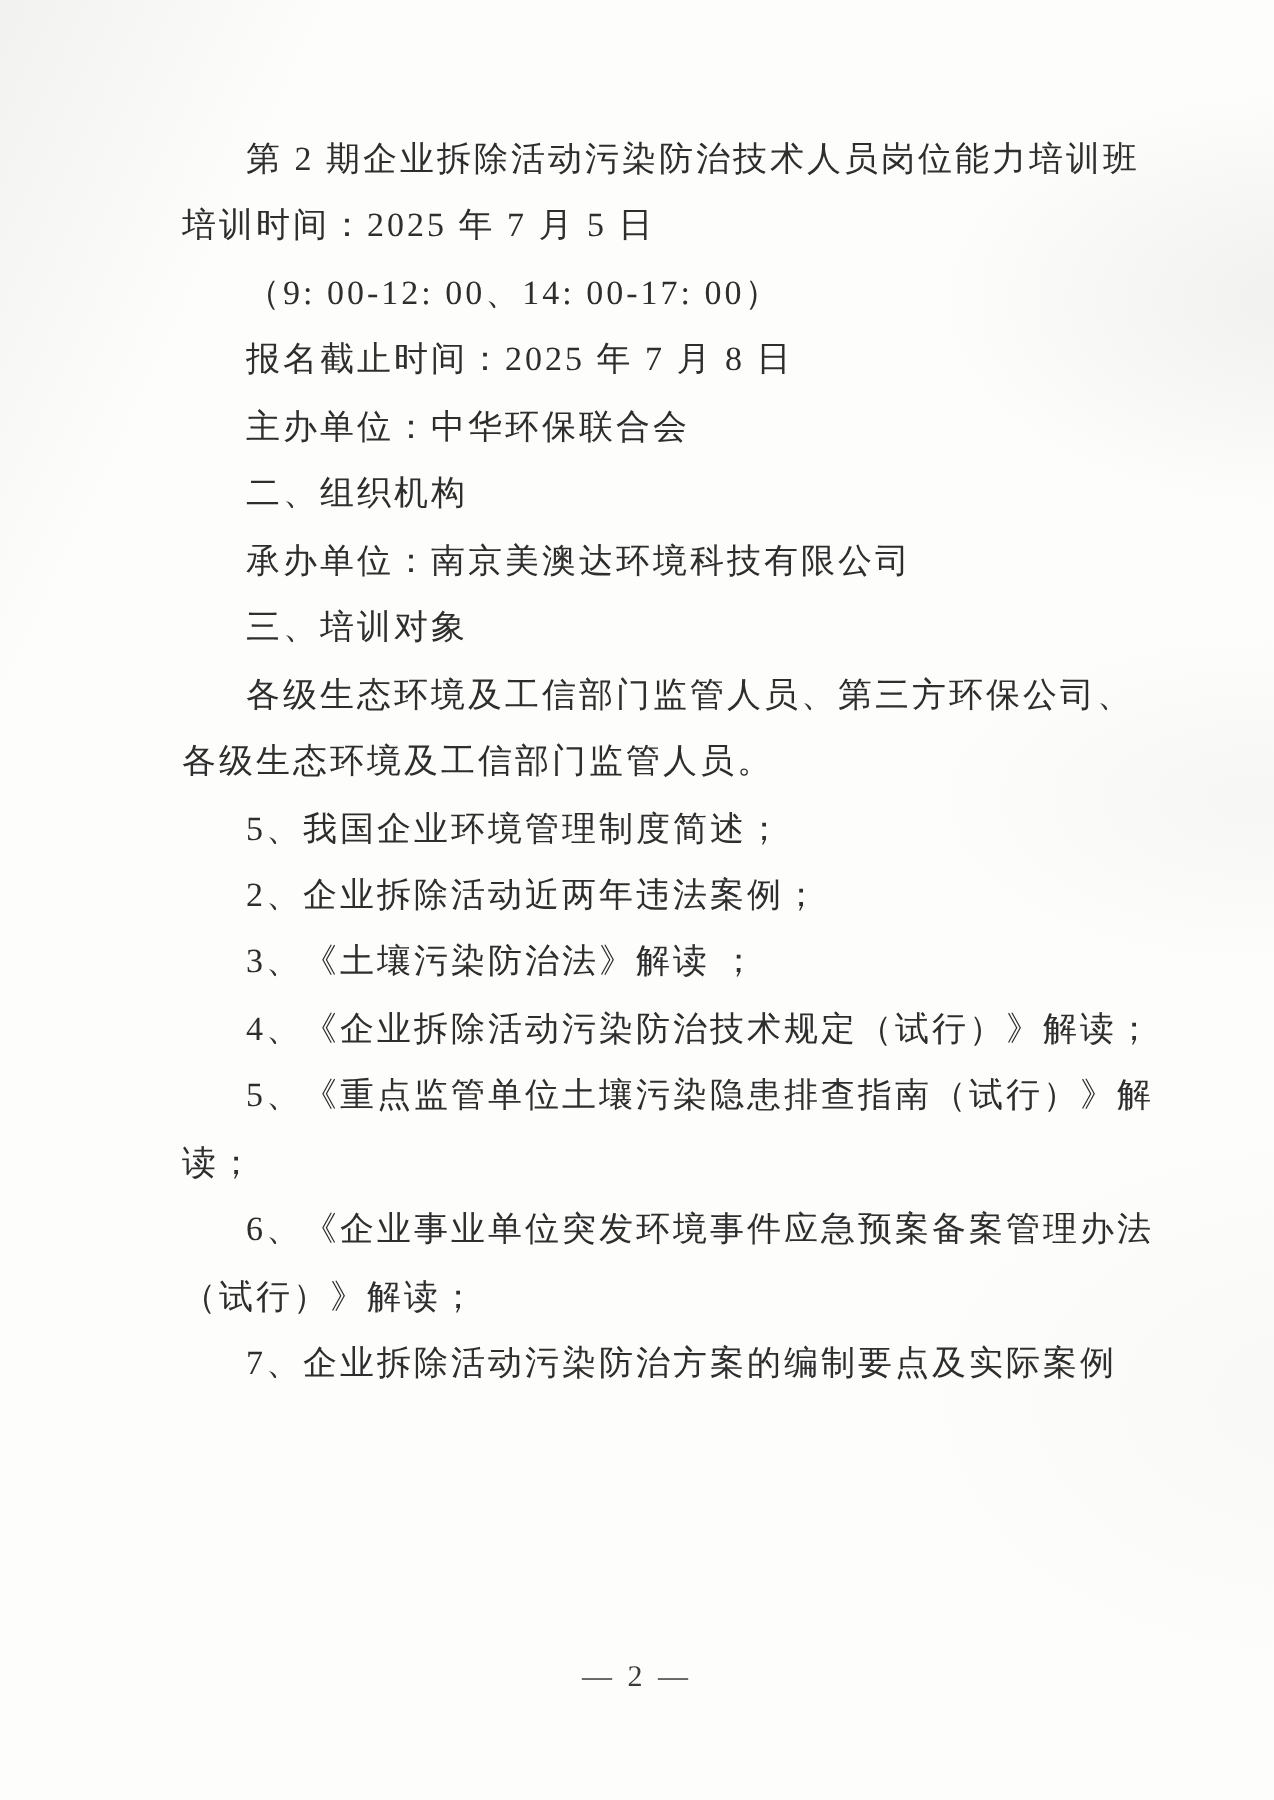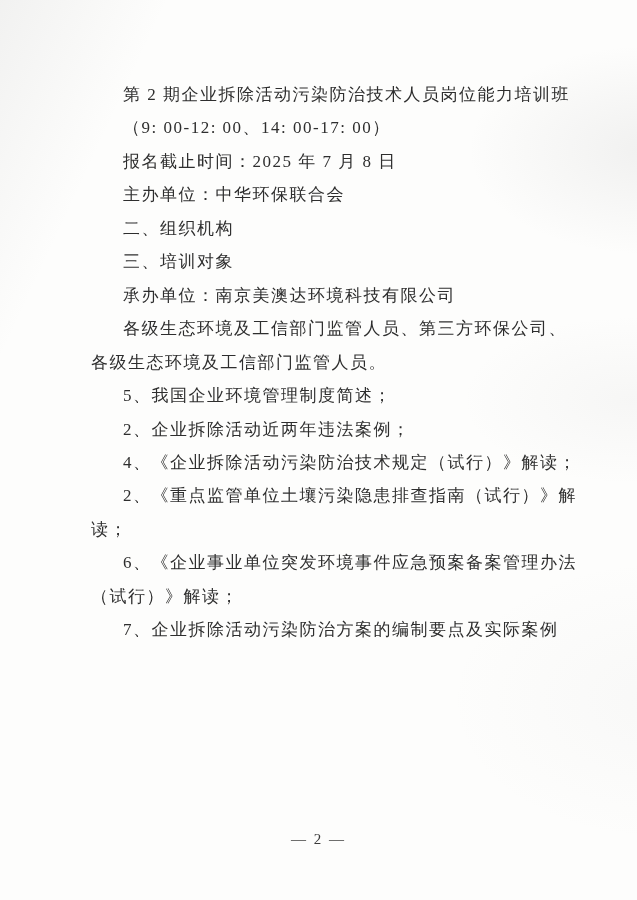--- a/index.html
+++ b/index.html
@@ -25,21 +25,21 @@
     pointer-events: none;
     background:
       linear-gradient(115deg, rgba(140,140,140,0.10), rgba(255,255,255,0) 16%),
       radial-gradient(ellipse 260px 150px at 650px 150px, rgba(150,150,150,0.12), transparent 70%),
       radial-gradient(ellipse 240px 120px at 630px 400px, rgba(160,160,160,0.07), transparent 70%),
       radial-gradient(ellipse 300px 200px at 660px 700px, rgba(160,160,160,0.05), transparent 70%);
   }
   .content {
     position: absolute;
     left: 91px;
-    top: 78px;
+    top: 63px;
     width: 488px;
   }
   .line {
     font-size: 17px;
     line-height: 33.45px;
     letter-spacing: 1.5px;
     white-space: nowrap;
   }
   .line.indent {
     padding-left: 32px;
@@ -55,31 +55,33 @@
     letter-spacing: 2px;
     color: #3a3a3a;
   }
 </style>
 </head>
 <body>
 
 <div class="page">
   <div class="content">
     <div class="line indent">第 2 期企业拆除活动污染防治技术人员岗位能力培训班</div>
+    <div class="line">培训时间：2025 年 7 月 5 日</div>
     <div class="line indent">（9: 00-12: 00、14: 00-17: 00）</div>
     <div class="line indent">报名截止时间：2025 年 7 月 8 日</div>
     <div class="line indent">主办单位：中华环保联合会</div>
     <div class="line indent">二、组织机构</div>
+    <div class="line indent">承办单位：南京美澳达环境科技有限公司</div>
     <div class="line indent">三、培训对象</div>
-    <div class="line indent">承办单位：南京美澳达环境科技有限公司</div>
     <div class="line indent">各级生态环境及工信部门监管人员、第三方环保公司、</div>
     <div class="line">各级生态环境及工信部门监管人员。</div>
     <div class="line indent">5、我国企业环境管理制度简述；</div>
     <div class="line indent">2、企业拆除活动近两年违法案例；</div>
+    <div class="line indent">3、《土壤污染防治法》解读 ；</div>
     <div class="line indent">4、《企业拆除活动污染防治技术规定（试行）》解读；</div>
-    <div class="line indent">2、《重点监管单位土壤污染隐患排查指南（试行）》解</div>
+    <div class="line indent">5、《重点监管单位土壤污染隐患排查指南（试行）》解</div>
     <div class="line">读；</div>
     <div class="line indent">6、《企业事业单位突发环境事件应急预案备案管理办法</div>
     <div class="line">（试行）》解读；</div>
     <div class="line indent">7、企业拆除活动污染防治方案的编制要点及实际案例</div>
   </div>
   <div class="footer">— 2 —</div>
 </div>
 
 </body></html>

